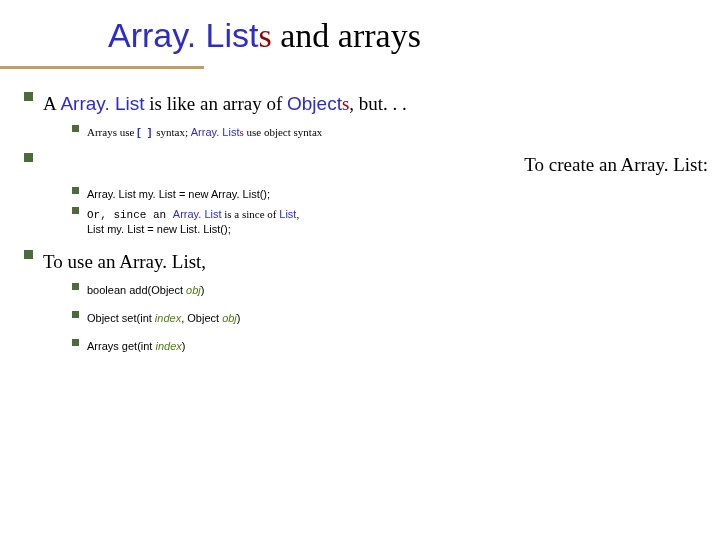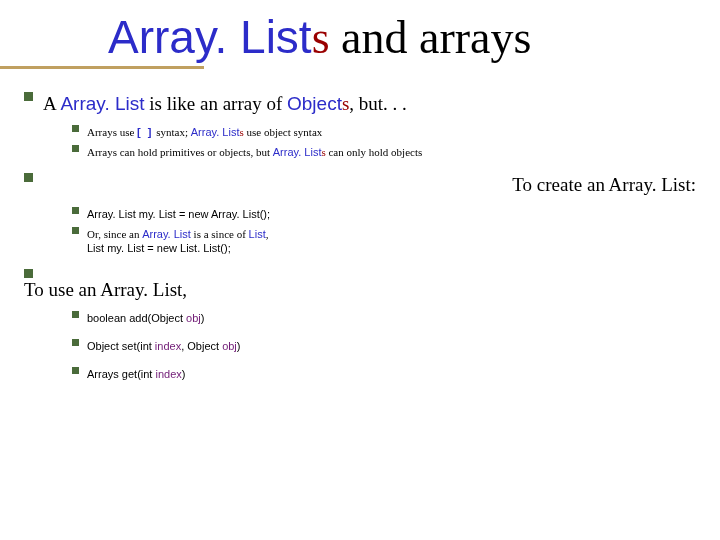--- a/index.html
+++ b/index.html
@@ -6,40 +6,40 @@
   body {
     width: 720px;
     height: 540px;
     background: #fff;
     font-family: "Times New Roman", Times, serif;
     position: relative;
     overflow: hidden;
   }
   .title {
     position: absolute;
-    top: 10px;
+    top: 16px;
     left: 108px;
-    font-size: 46px;
+    font-size: 34px;
     color: #000;
   }
   .title .cls { color: #2c2cc9; }
   .title .plural { color: #990000; }
   .title-underline {
     position: absolute;
     top: 66px;
     left: 0;
     width: 204px;
     height: 3px;
     background: #c0a060;
   }
   .content {
     position: absolute;
     top: 92px;
     left: 24px;
-    right: 24px;
+    right: 12px;
     font-size: 19px;
     line-height: 1.28;
   }
   .bullet-sq {
     display: inline-block;
     width: 9px;
     height: 9px;
     background: #4a6b3a;
     margin-right: 10px;
     vertical-align: 1px;
@@ -63,23 +63,23 @@
   .lvl2 {
     display: flex;
     font-size: 11px;
     margin-bottom: 6px;
   }
   .lvl2-text { flex: 1; }
   .cls { color: #2c2cc9; font-family: Arial, Helvetica, sans-serif; }
   .plural-s { color: #990000; }
   .brackets { color: #2c2cc9; font-family: Arial, Helvetica, sans-serif; font-weight: bold; letter-spacing: 2px; }
   .code { font-family: Arial, Helvetica, sans-serif; color: #000; }
-  .ital { color: #701a75; font-family: Arial, Helvetica, sans-serif; }
+  .ital { color: #4d7c0f; font-style: italic; font-family: Arial, Helvetica, sans-serif; }
   .block2 { margin-top: 2px; text-align: right; }
-  .block3 { margin-top: 8px; flex-direction: column; }
+  .block3 { margin-top: 8px; }
 </style>
 </head>
 <body>
 
 <div class="title">
   <span class="cls">Array. List</span><span class="plural">s</span><span> and arrays</span>
 </div>
 <div class="title-underline"></div>
 
 <div class="content">
@@ -91,42 +91,36 @@
     </span>
   </div>
 
   <div class="sub">
     <div class="lvl2">
       <span class="bullet-sq small"></span>
       <span class="lvl2-text">
         <span>Arrays use </span><span class="brackets">[ ]</span><span> syntax; </span><span class="cls">Array. List</span><span class="plural-s">s</span><span> use object syntax</span>
       </span>
     </div>
-    <div class="lvl2">
-      <span class="bullet-sq small"></span>
-      <span class="lvl2-text">
-        <span>Arrays can hold primitives or objects, but </span><span class="cls">Array. List</span><span class="plural-s">s</span><span> can only hold objects</span>
-      </span>
-    </div>
   </div>
 
   <div class="lvl1 block2">
     <span class="bullet-sq"></span>
     <span class="lvl1-text">To create an Array. List:</span>
   </div>
 
   <div class="sub">
     <div class="lvl2">
       <span class="bullet-sq small"></span>
       <span class="lvl2-text code">Array. List my. List = new Array. List();</span>
     </div>
     <div class="lvl2">
       <span class="bullet-sq small"></span>
       <span class="lvl2-text">
-        <span style="font-family:Liberation Serif, serif">Or, since an </span><span class="cls">Array. List</span><span style="font-family:'Times New Roman',serif"> is a since of </span><span class="cls">List</span><span style="font-family:'Times New Roman',serif">,</span><br>
+        <span style="font-family:Liberation Mono, monospace">Or, since an </span><span class="cls">Array. List</span><span style="font-family:'Times New Roman',serif"> is a since of </span><span class="cls">List</span><span style="font-family:'Times New Roman',serif">,</span><br>
         <span class="code">List my. List = new List. List();</span>
       </span>
     </div>
   </div>
 
   <div class="lvl1 block3">
     <span class="bullet-sq"></span>
     <span class="lvl1-text">To use an Array. List,</span>
   </div>
 

